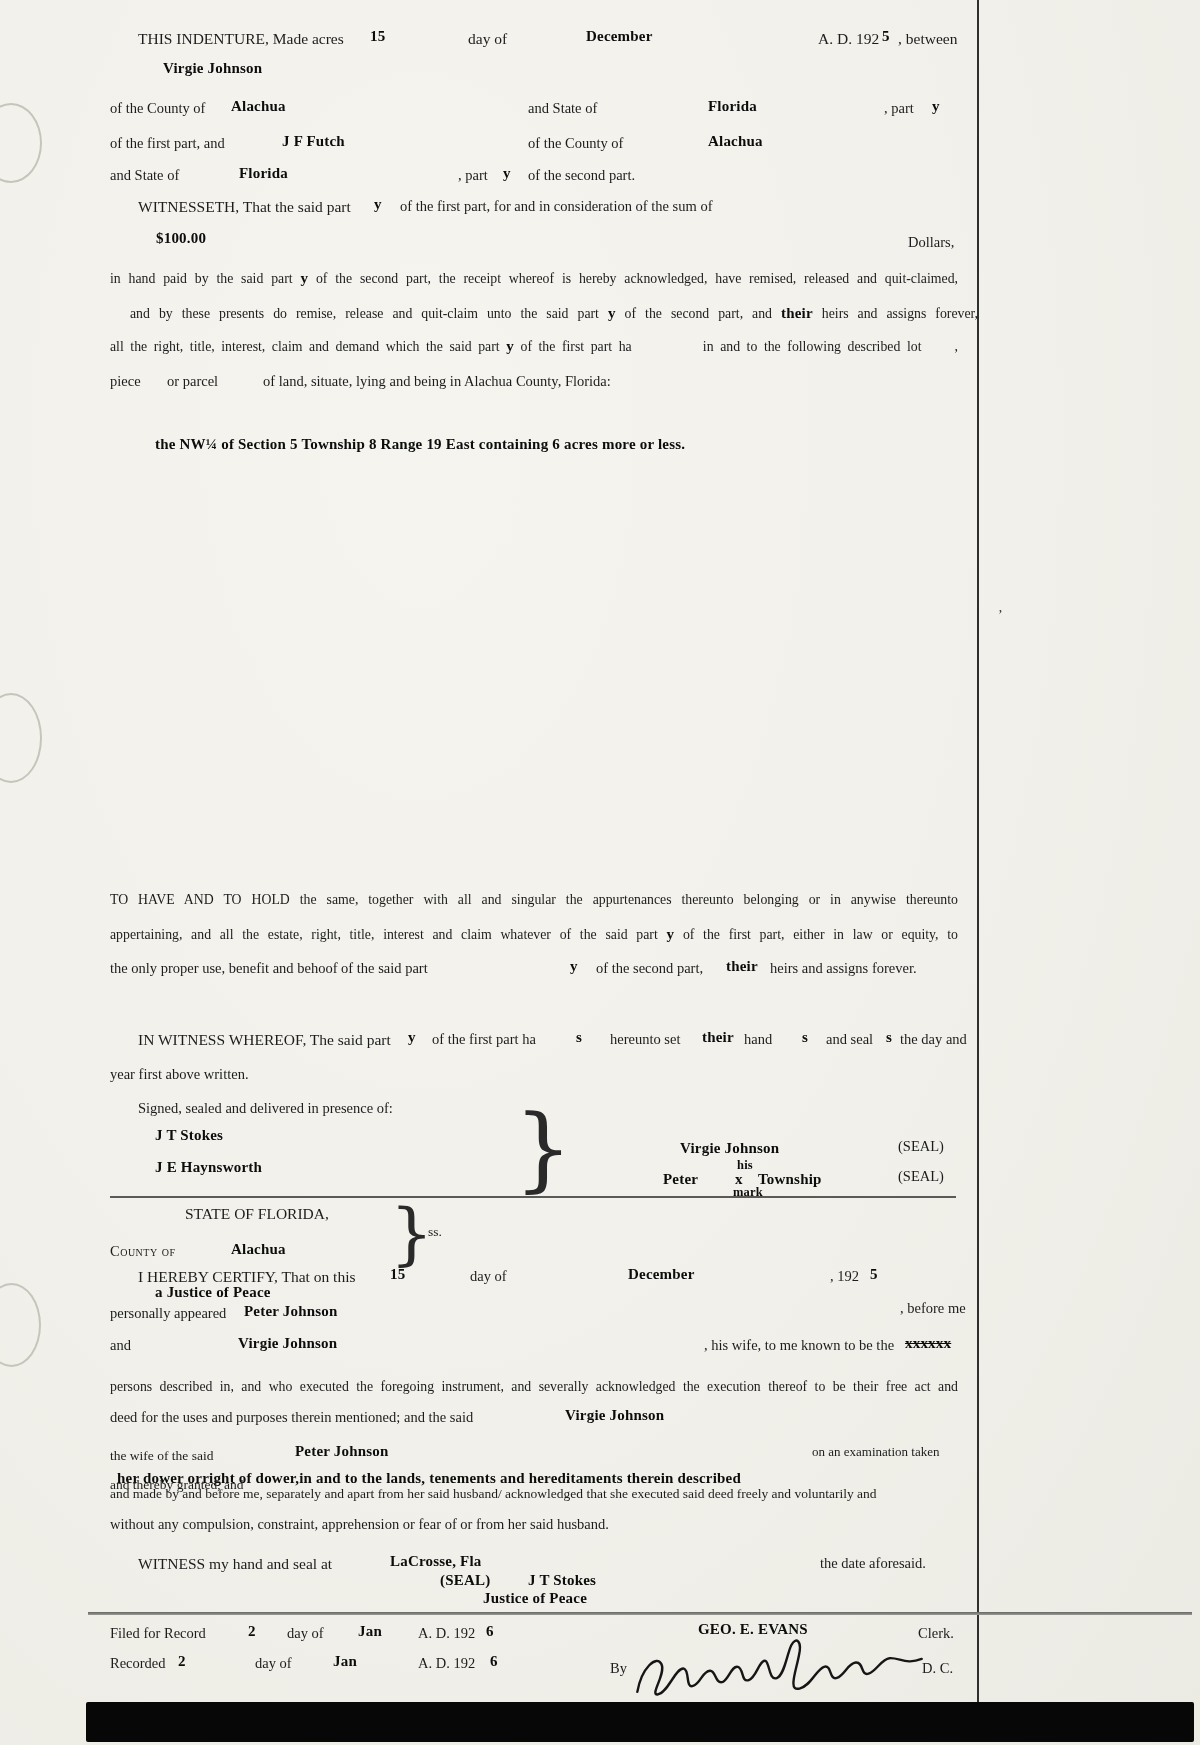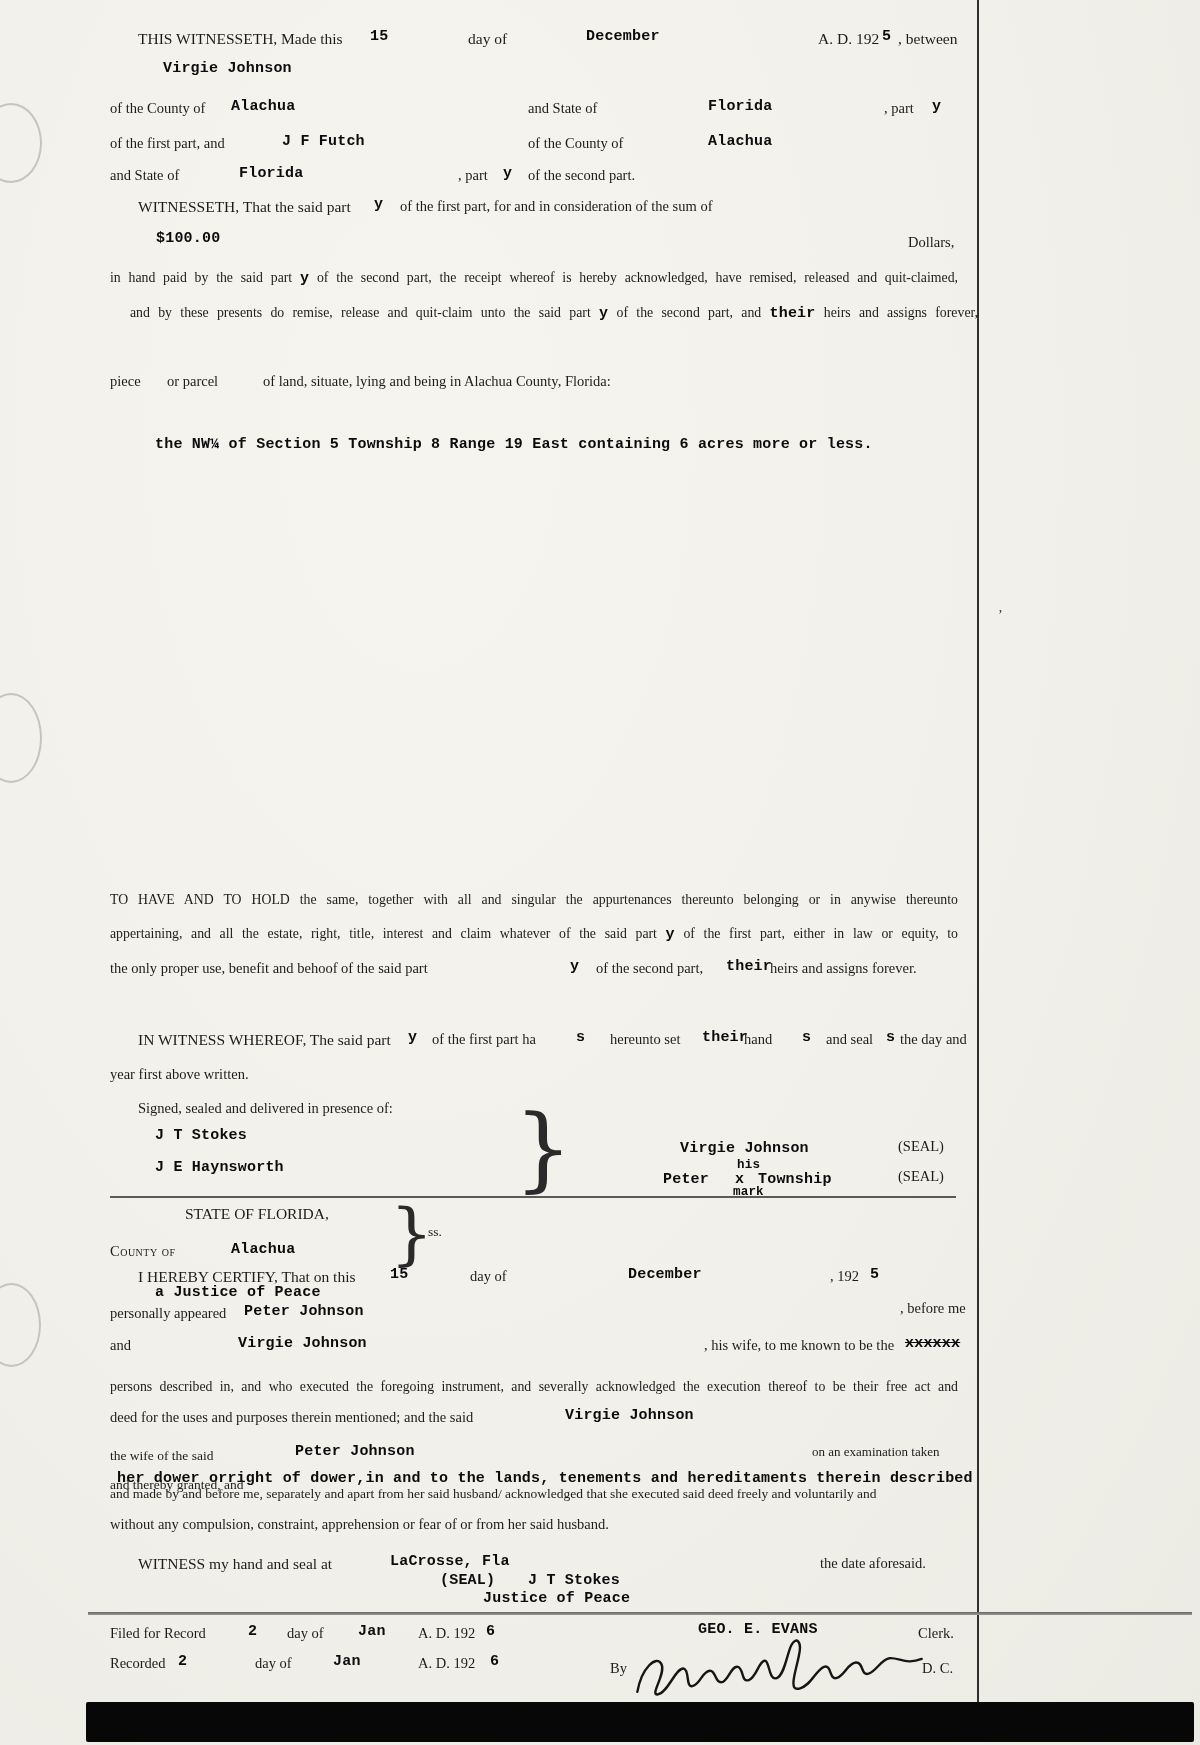--- a/index.html
+++ b/index.html
@@ -7,21 +7,21 @@
     position:relative;width:1200px;height:1745px;overflow:hidden;
     background:radial-gradient(ellipse at 35% 25%, #f5f4ef 0%, #f1f0ea 55%, #ebeae3 100%);
     font-family:"Liberation Serif", serif;color:#1c1c1c;
   }
   .ab{position:absolute;white-space:nowrap;}
   .printed{font-size:14.5px;}
   .lg{font-size:15.5px;}
   .sm{font-size:13.5px;}
   .xs{font-size:13px;}
   .caps-sm{font-variant:small-caps;font-size:14.5px;letter-spacing:.5px;}
-  .typed{font-family:Liberation Mono, monospace;font-weight:700;font-size:15px;color:#0c0c0c;letter-spacing:.2px;}
+  .typed{font-family:Liberation Serif, serif;font-weight:700;font-size:15px;color:#0c0c0c;letter-spacing:.2px;}
   .typed-sm{font-size:12.5px;}
   .strike{text-decoration:line-through;}
   .jrow{position:absolute;left:110px;width:848px;font-size:13.8px;text-align:justify;text-align-last:justify;}
   .gapi{display:inline-block;height:1px;}
   .brace{font-family:"DejaVu Serif", serif;color:#2a2a2a;font-weight:400;}
   .rule{position:absolute;background:#3f3f3f;}
   .hole{position:absolute;border:2.5px solid #c6c5bb;border-radius:50%;}
   .bottom-bar{position:absolute;left:86px;top:1702px;width:1108px;height:40px;background:#070707;border-radius:2px;}
   .right-rule{position:absolute;left:977px;top:0;width:2px;height:1702px;background:#2f2f2f;}
   svg.sig{position:absolute;left:628px;top:1638px;transform:rotate(-4deg);}
@@ -31,21 +31,21 @@
 
 <div class="page">
 
   <div class="hole" style="left:-20px;top:103px;width:58px;height:76px;"></div>
   <div class="hole" style="left:-20px;top:693px;width:58px;height:86px;"></div>
   <div class="hole" style="left:-18px;top:1283px;width:55px;height:80px;"></div>
   <div class="right-rule"></div>
   <div class="bottom-bar"></div>
   <span class="ab" style="left:998px;top:608px;font-size:14px;color:#333;">’</span>
 
-  <span class="ab lg" style="left:138px;top:30px;">THIS WITNESSETH, Made this</span>
+  <span class="ab lg" style="left:138px;top:30px;">THIS INDENTURE, Made acres</span>
   <span class="ab typed" style="left:370px;top:28px;">15</span>
   <span class="ab lg" style="left:468px;top:30px;">day of</span>
   <span class="ab typed" style="left:586px;top:28px;">December</span>
   <span class="ab lg" style="left:818px;top:30px;">A. D. 192</span>
   <span class="ab typed" style="left:882px;top:28px;">5</span>
   <span class="ab lg" style="left:898px;top:30px;">, between</span>
 
   <span class="ab typed" style="left:163px;top:60px;">Virgie Johnson</span>
 
   <span class="ab printed" style="left:110px;top:100px;">of the County of</span>
@@ -67,20 +67,21 @@
   <span class="ab printed" style="left:528px;top:167px;">of the second part.</span>
 
   <span class="ab lg" style="left:138px;top:198px;">WITNESSETH, That the said part</span>
   <span class="ab typed" style="left:374px;top:196px;">y</span>
   <span class="ab printed" style="left:400px;top:198px;">of the first part, for and in consideration of the sum of</span>
   <span class="ab typed" style="left:156px;top:230px;">$100.00</span>
   <span class="ab printed" style="left:908px;top:234px;">Dollars,</span>
 
   <div class="jrow" style="top:270px;"><span>in hand paid by the said part</span> <span class="typed">y</span> <span>of the second part, the receipt whereof is hereby acknowledged, have remised, released and quit-claimed,</span></div>
   <div class="jrow" style="top:305px;margin-left:20px;"><span>and by these presents do remise, release and quit-claim unto the said part</span> <span class="typed">y</span> <span>of the second part, and</span> <span class="typed">their</span> <span>heirs and assigns forever,</span></div>
+  <div class="jrow" style="top:338px;"><span>all the right, title, interest, claim and demand which the said part</span> <span class="typed">y</span> <span>of the first part ha</span> <i class="gapi" style="width:58px;"></i> <span>in and to the following described lot</span> <i class="gapi" style="width:20px;"></i> <span>,</span></div>
 
   <span class="ab printed" style="left:110px;top:373px;">piece</span>
   <span class="ab printed" style="left:167px;top:373px;">or parcel</span>
   <span class="ab printed" style="left:263px;top:373px;">of land, situate, lying and being in Alachua County, Florida:</span>
   <span class="ab typed" style="left:155px;top:436px;">the NW¼ of Section 5 Township 8 Range 19 East containing 6 acres more or less.</span>
 
   <div class="jrow" style="top:892px;"><span>TO HAVE AND TO HOLD</span> <span>the same, together with all and singular the appurtenances thereunto belonging or in anywise thereunto</span></div>
   <div class="jrow" style="top:926px;"><span>appertaining, and all the estate, right, title, interest and claim whatever of the said part</span> <span class="typed">y</span> <span>of the first part, either in law or equity, to</span></div>
   <span class="ab printed" style="left:110px;top:960px;">the only proper use, benefit and behoof of the said part</span>
   <span class="ab typed" style="left:570px;top:958px;">y</span>

